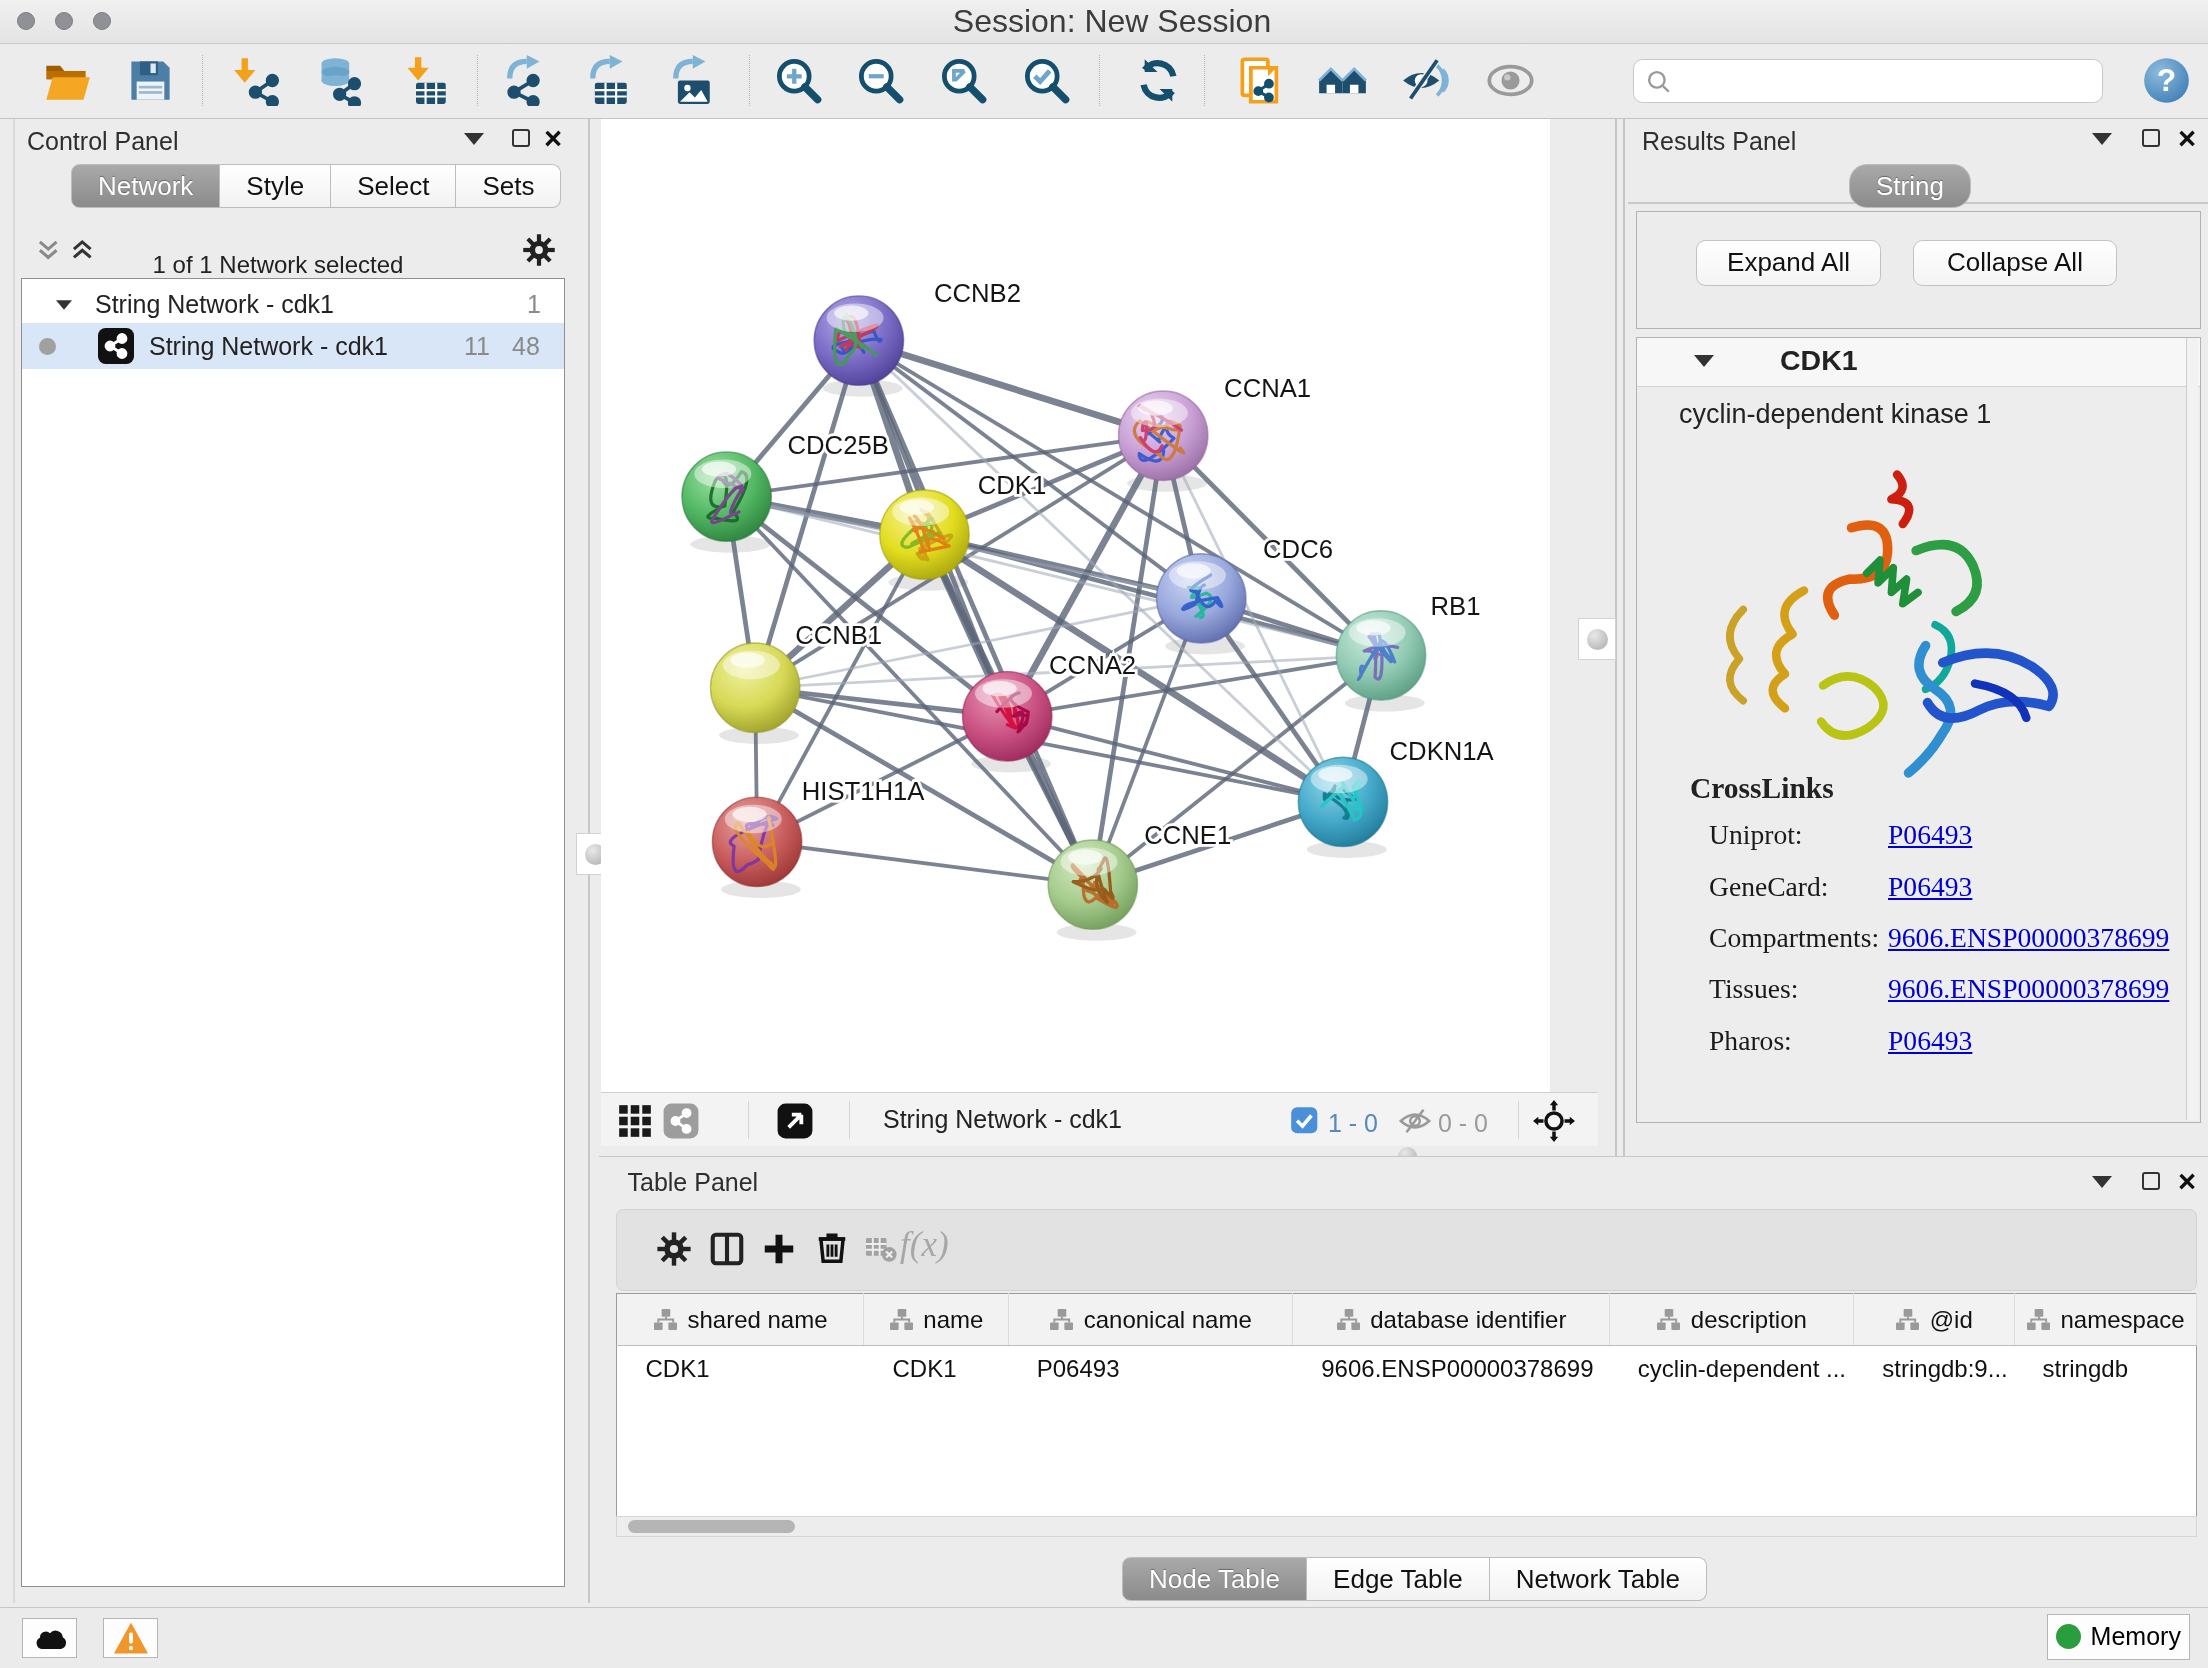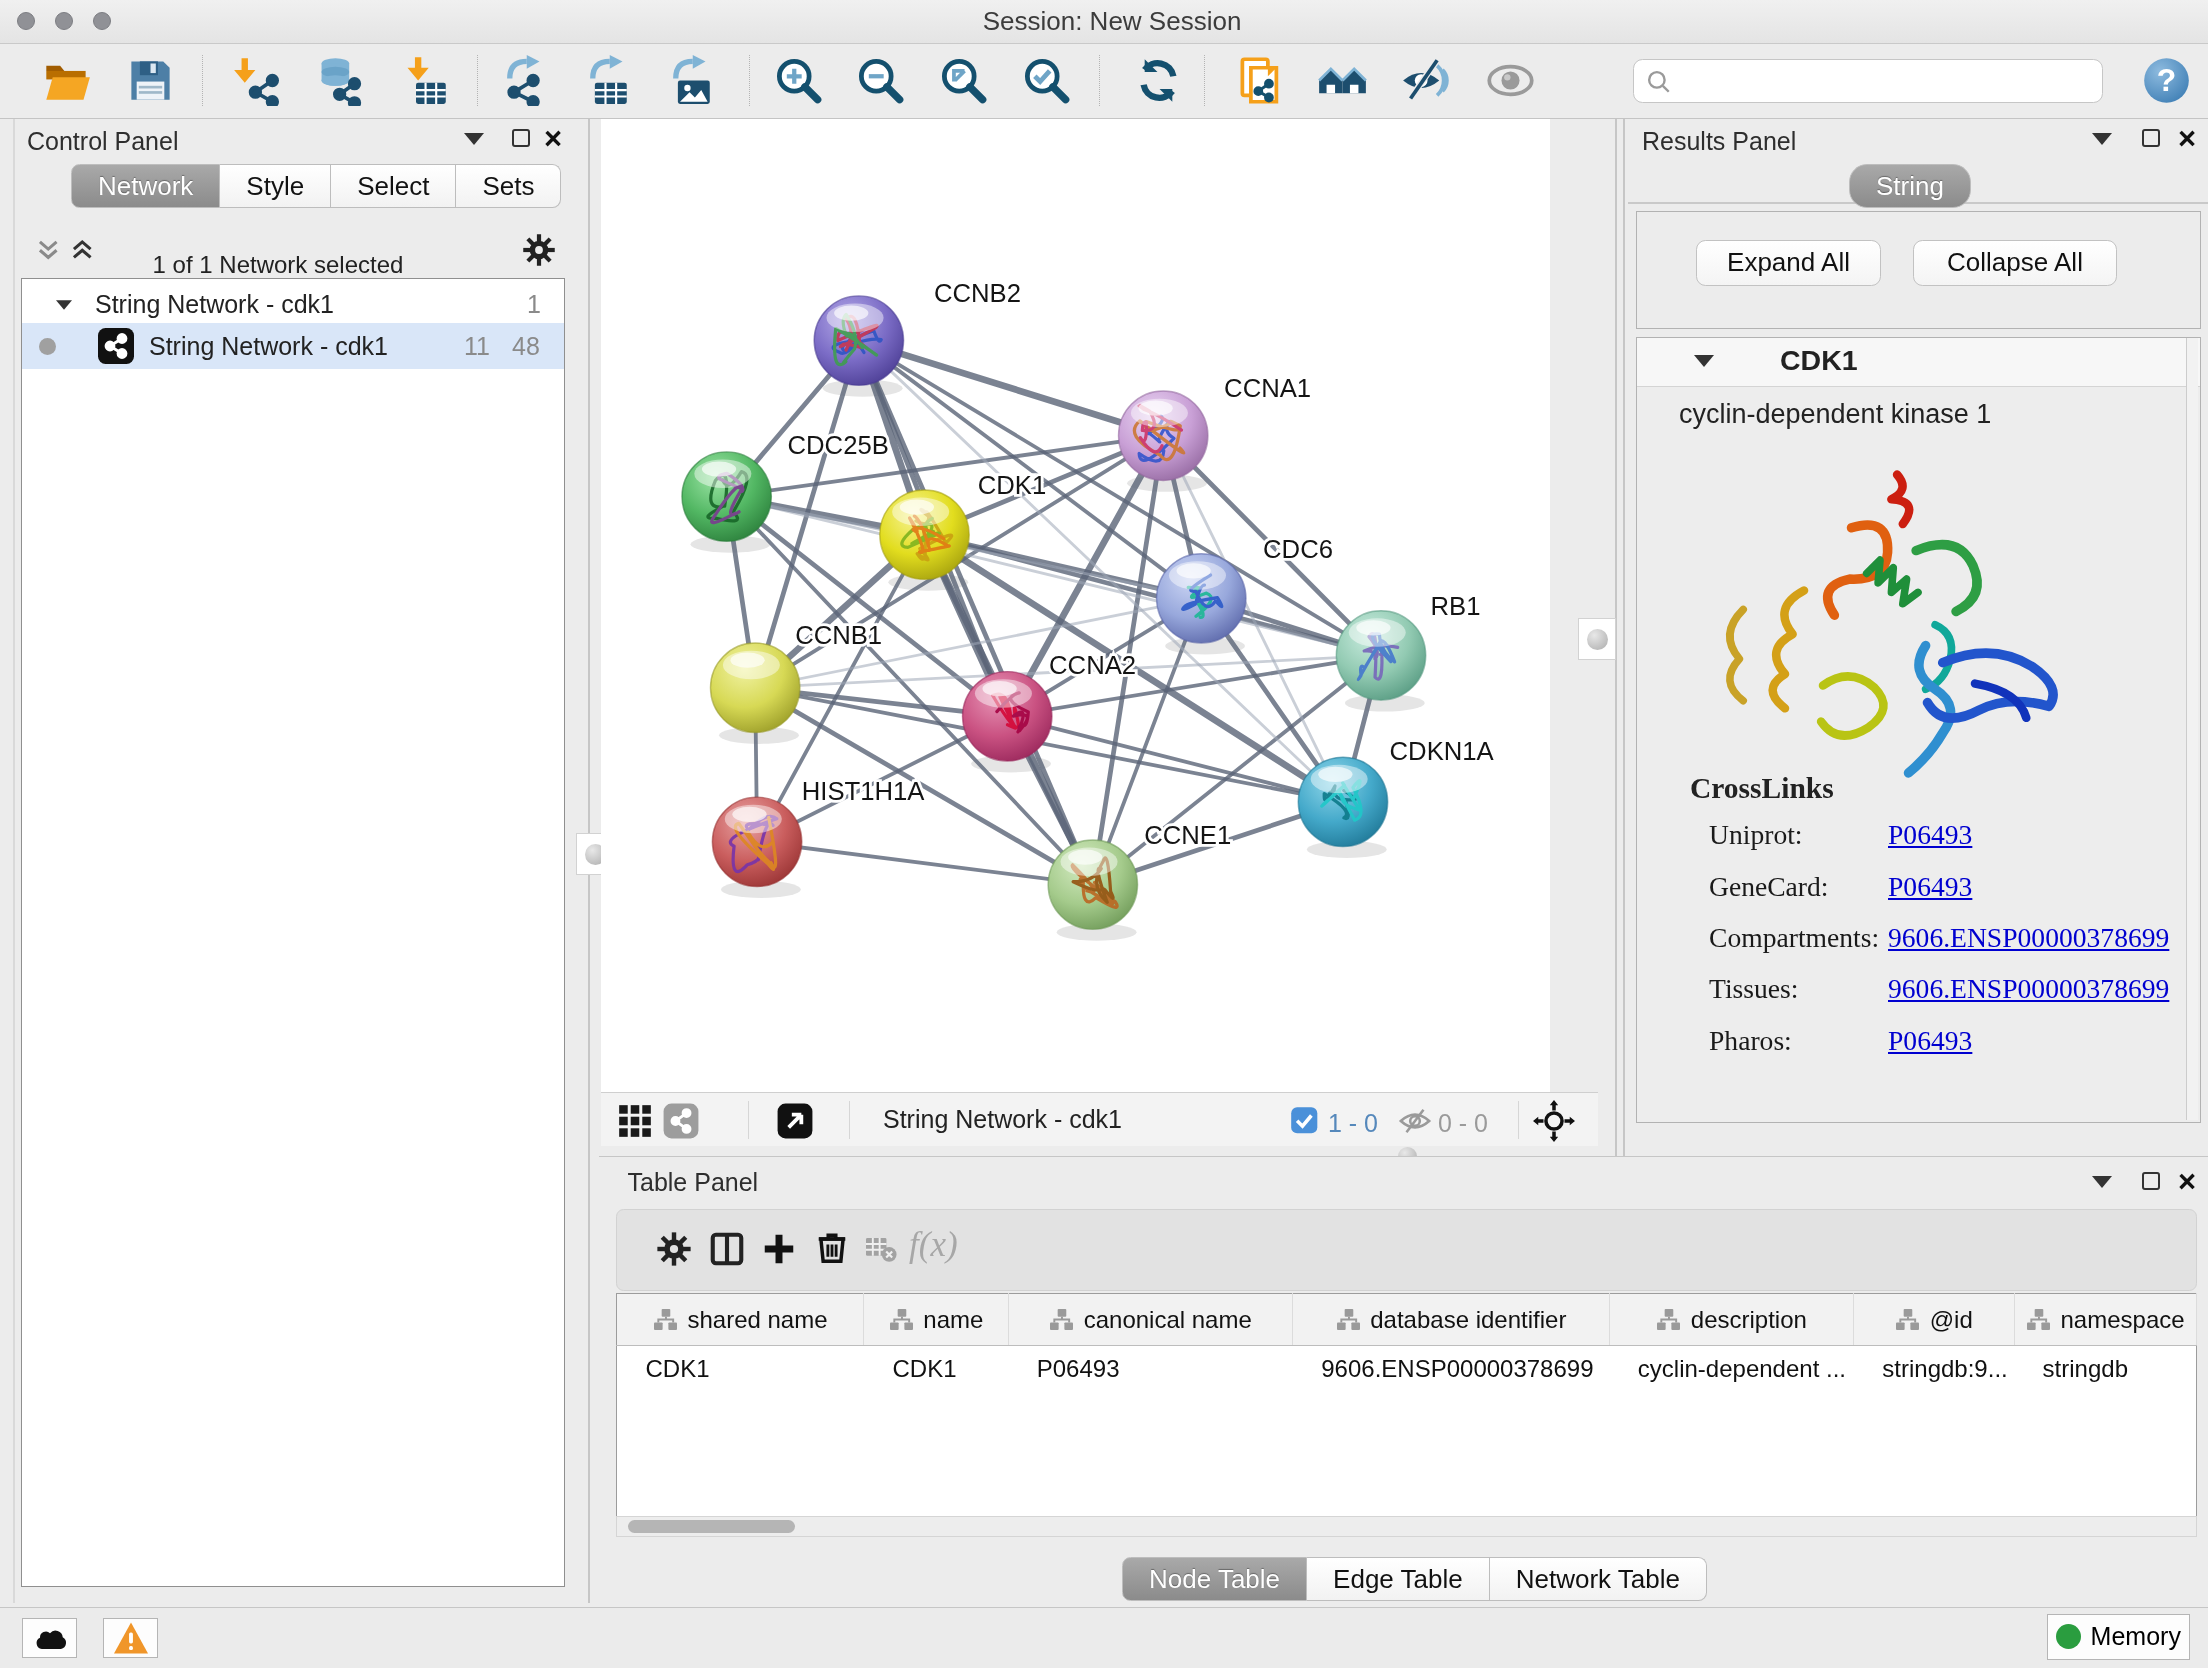--- a/index.html
+++ b/index.html
@@ -4,21 +4,21 @@
 <style>
   html,body{margin:0;padding:0;background:#555;}
   .window{position:relative;width:2208px;height:1668px;background:#ececec;
     font-family:"Liberation Sans",sans-serif;color:#222;overflow:hidden;}
   
   .titlebar{position:absolute;left:0;top:0;width:100%;height:44px;
     background:linear-gradient(#f0f0f0,#e4e4e4);border-bottom:1.9px solid #c9c9c9;box-sizing:border-box;}
   .tl{position:absolute;top:12.4px;width:18px;height:18px;border-radius:50%;
     background:#909196;border:1px solid #7d7e83;box-sizing:border-box;}
   .title-text{position:absolute;left:16px;right:0;top:0;height:44px;line-height:42px;
-    text-align:center;font-size:26px;color:#3c3c3c;border-radius:15px;}
+    text-align:center;font-size:32px;color:#3c3c3c;border-radius:15px;}
   
   .toolbar{position:absolute;left:0;top:44px;width:100%;height:75px;background:#ececec;
     border-bottom:1.9px solid #c4c4c4;box-sizing:border-box;}
   .tbtn{position:absolute;top:11.4px;width:51px;height:51px;background:none;border:none;padding:0;cursor:pointer;}
   .tbtn svg{width:51px;height:51px;display:block;}
   .tsep{position:absolute;top:11.4px;height:51px;width:0;border-left:1.9px dotted #b3b3b3;}
   .searchbox{position:absolute;left:1633px;top:15px;width:470px;height:44px;background:#fff;
     border:1.9px solid #c6c6c6;border-radius:9.5px;box-sizing:border-box;}
   .searchbox svg{position:absolute;left:11.4px;top:7.6px;}
   .searchbox input{position:absolute;left:49px;top:1.9px;width:409px;height:36px;border:none;outline:none;
@@ -801,21 +801,21 @@
           </svg></button>
       <button class="nbtn" style="left:247px;top:24px;opacity:.45">
         <svg width="34" height="30" viewBox="0 0 24 22">
             <rect x="1" y="3" width="15" height="13" rx="1" fill="#555"></rect>
             <g stroke="#fff" stroke-width="1.4">
               <path d="M1 7.3h15M1 11.6h15M6 3v13M11 3v13"></path>
             </g>
             <circle cx="18" cy="15" r="5.4" fill="#555"></circle>
             <path d="M15.8 12.8l4.4 4.4M20.2 12.8l-4.4 4.4" stroke="#fff" stroke-width="1.6"></path>
           </svg></button>
-      <span class="fx" style="position:absolute;left:292px;top:15px">f(x)</span>
+      <span class="fx" style="position:absolute;left:283px;top:15px">f(x)</span>
     </div>
 
     <table class="grid">
       <colgroup id="tg-cols">
           <col style="width: 247px;">
           <col style="width: 144px;">
           <col style="width: 284px;">
           <col style="width: 316px;">
           <col style="width: 244px;">
           <col style="width: 160px;">

